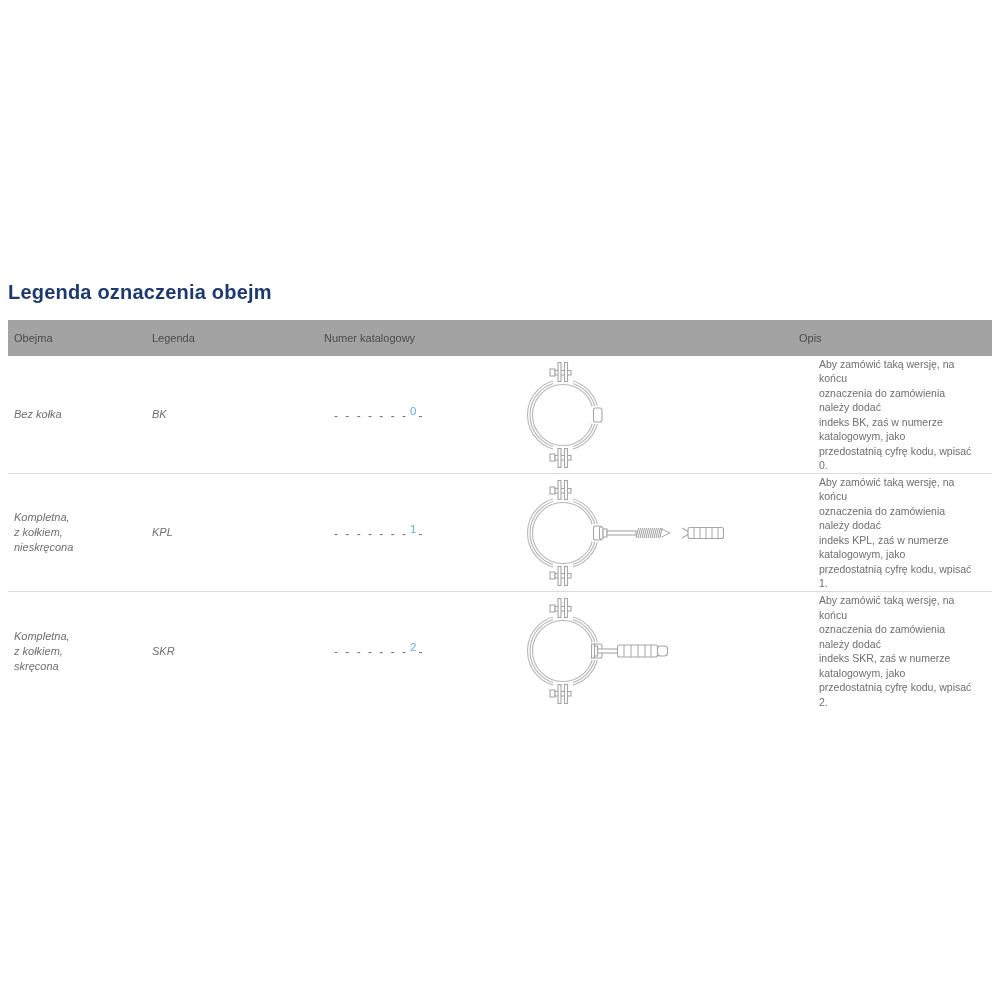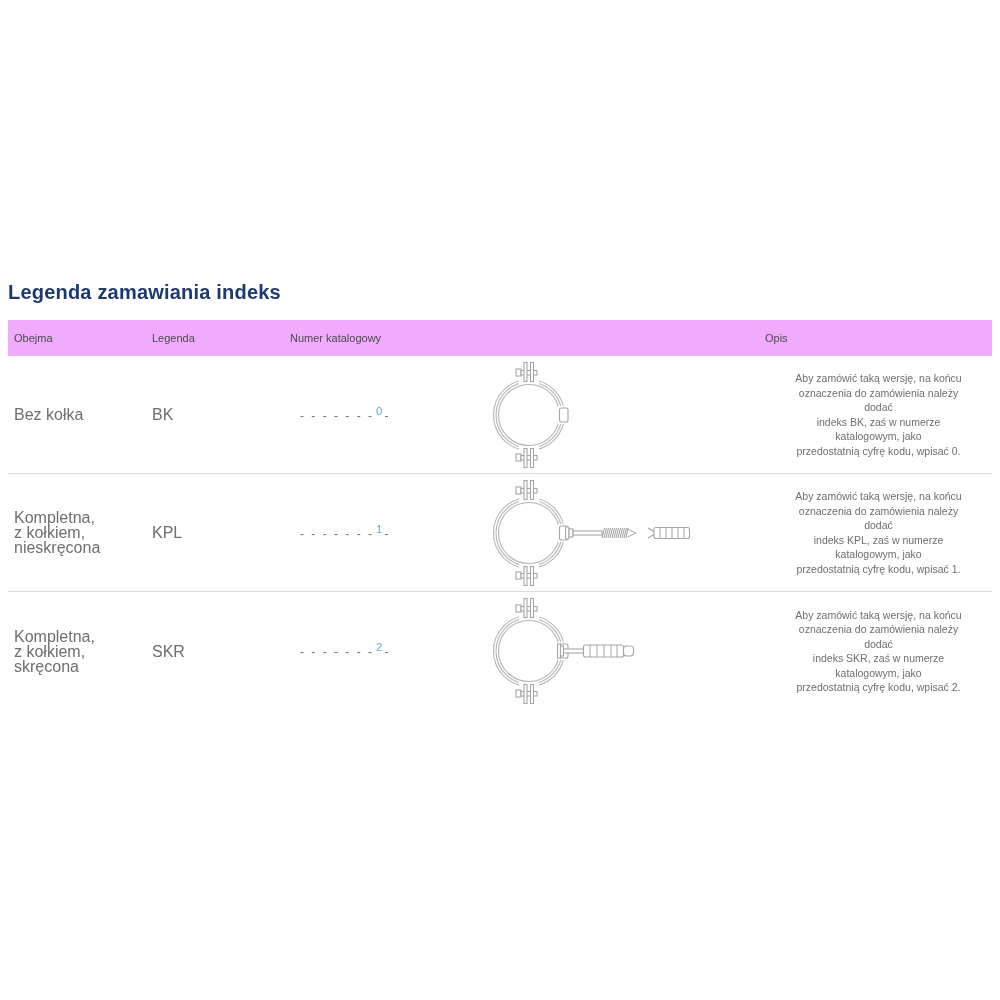--- a/index.html
+++ b/index.html
@@ -18,44 +18,44 @@
     letter-spacing: 0.2px;
   }
   .legend-table { margin: 0 8px; }
   .trow {
     display: flex;
     align-items: center;
     padding-left: 6px;
   }
   .thead {
     height: 36px;
-    background: #f0abfc;
+    background: #a3a3a3;
     font-size: 11px;
     color: #4b4b4b;
   }
   .drow { height: 118px; }
   .drow.bordered { border-bottom: 1px solid #dcdcdc; }
   .col-obejma { width: 138px; }
   .col-indeks { width: 138px; }
-  .col-numer  { width: 190px; }
+  .col-numer  { width: 190px; margin-left: 34px; }
   .col-image  { width: 285px; display: flex; align-items: center; }
   .col-opis   { flex: 1; padding-right: 20px; }
   .drow .col-opis { padding-left: 20px; }
   .cell-text {
-    font-size: 16px;
+    font-size: 11px;
     color: #6e6e6e;
     white-space: pre-line;
     line-height: 15px;
+    font-style: italic;
   }
   .opis-text {
     font-size: 10.5px;
     color: #6e6e6e;
     line-height: 14.5px;
     white-space: pre-line;
-    text-align: center;
   }
   .code {
     padding-left: 10px;
     white-space: nowrap;
   }
   .code .dashes {
     color: #66727f;
     font-size: 12px;
     letter-spacing: 2px;
   }
@@ -118,21 +118,21 @@
         <rect x="3.5" y="5" width="3" height="10"></rect>
         <rect x="6.5" y="8" width="20" height="4"></rect>
         <rect x="26.5" y="4" width="40" height="12" rx="2"></rect>
       </g>
       <path d="M33 4 V16 M40 4 V16 M47 4 V16 M54 4 V16 M60 4 V16" stroke="#a6a6a6" stroke-width="1" fill="none"></path>
       <rect x="66.5" y="5" width="10" height="10" rx="3" fill="#fff" stroke="#a6a6a6" stroke-width="1.1"></rect>
     </symbol>
   </defs>
 </svg>
 
-<h1 class="page-title">Legenda zamawiania indeks</h1>
+<h1 class="page-title">Legenda oznaczenia obejm</h1>
 
 <div class="legend-table">
 
   <div class="trow thead">
     <div class="col-obejma">Obejma</div>
     <div class="col-indeks">Legenda</div>
     <div class="col-numer">Numer katalogowy</div>
     <div class="col-image"></div>
     <div class="col-opis">Opis</div>
   </div>

